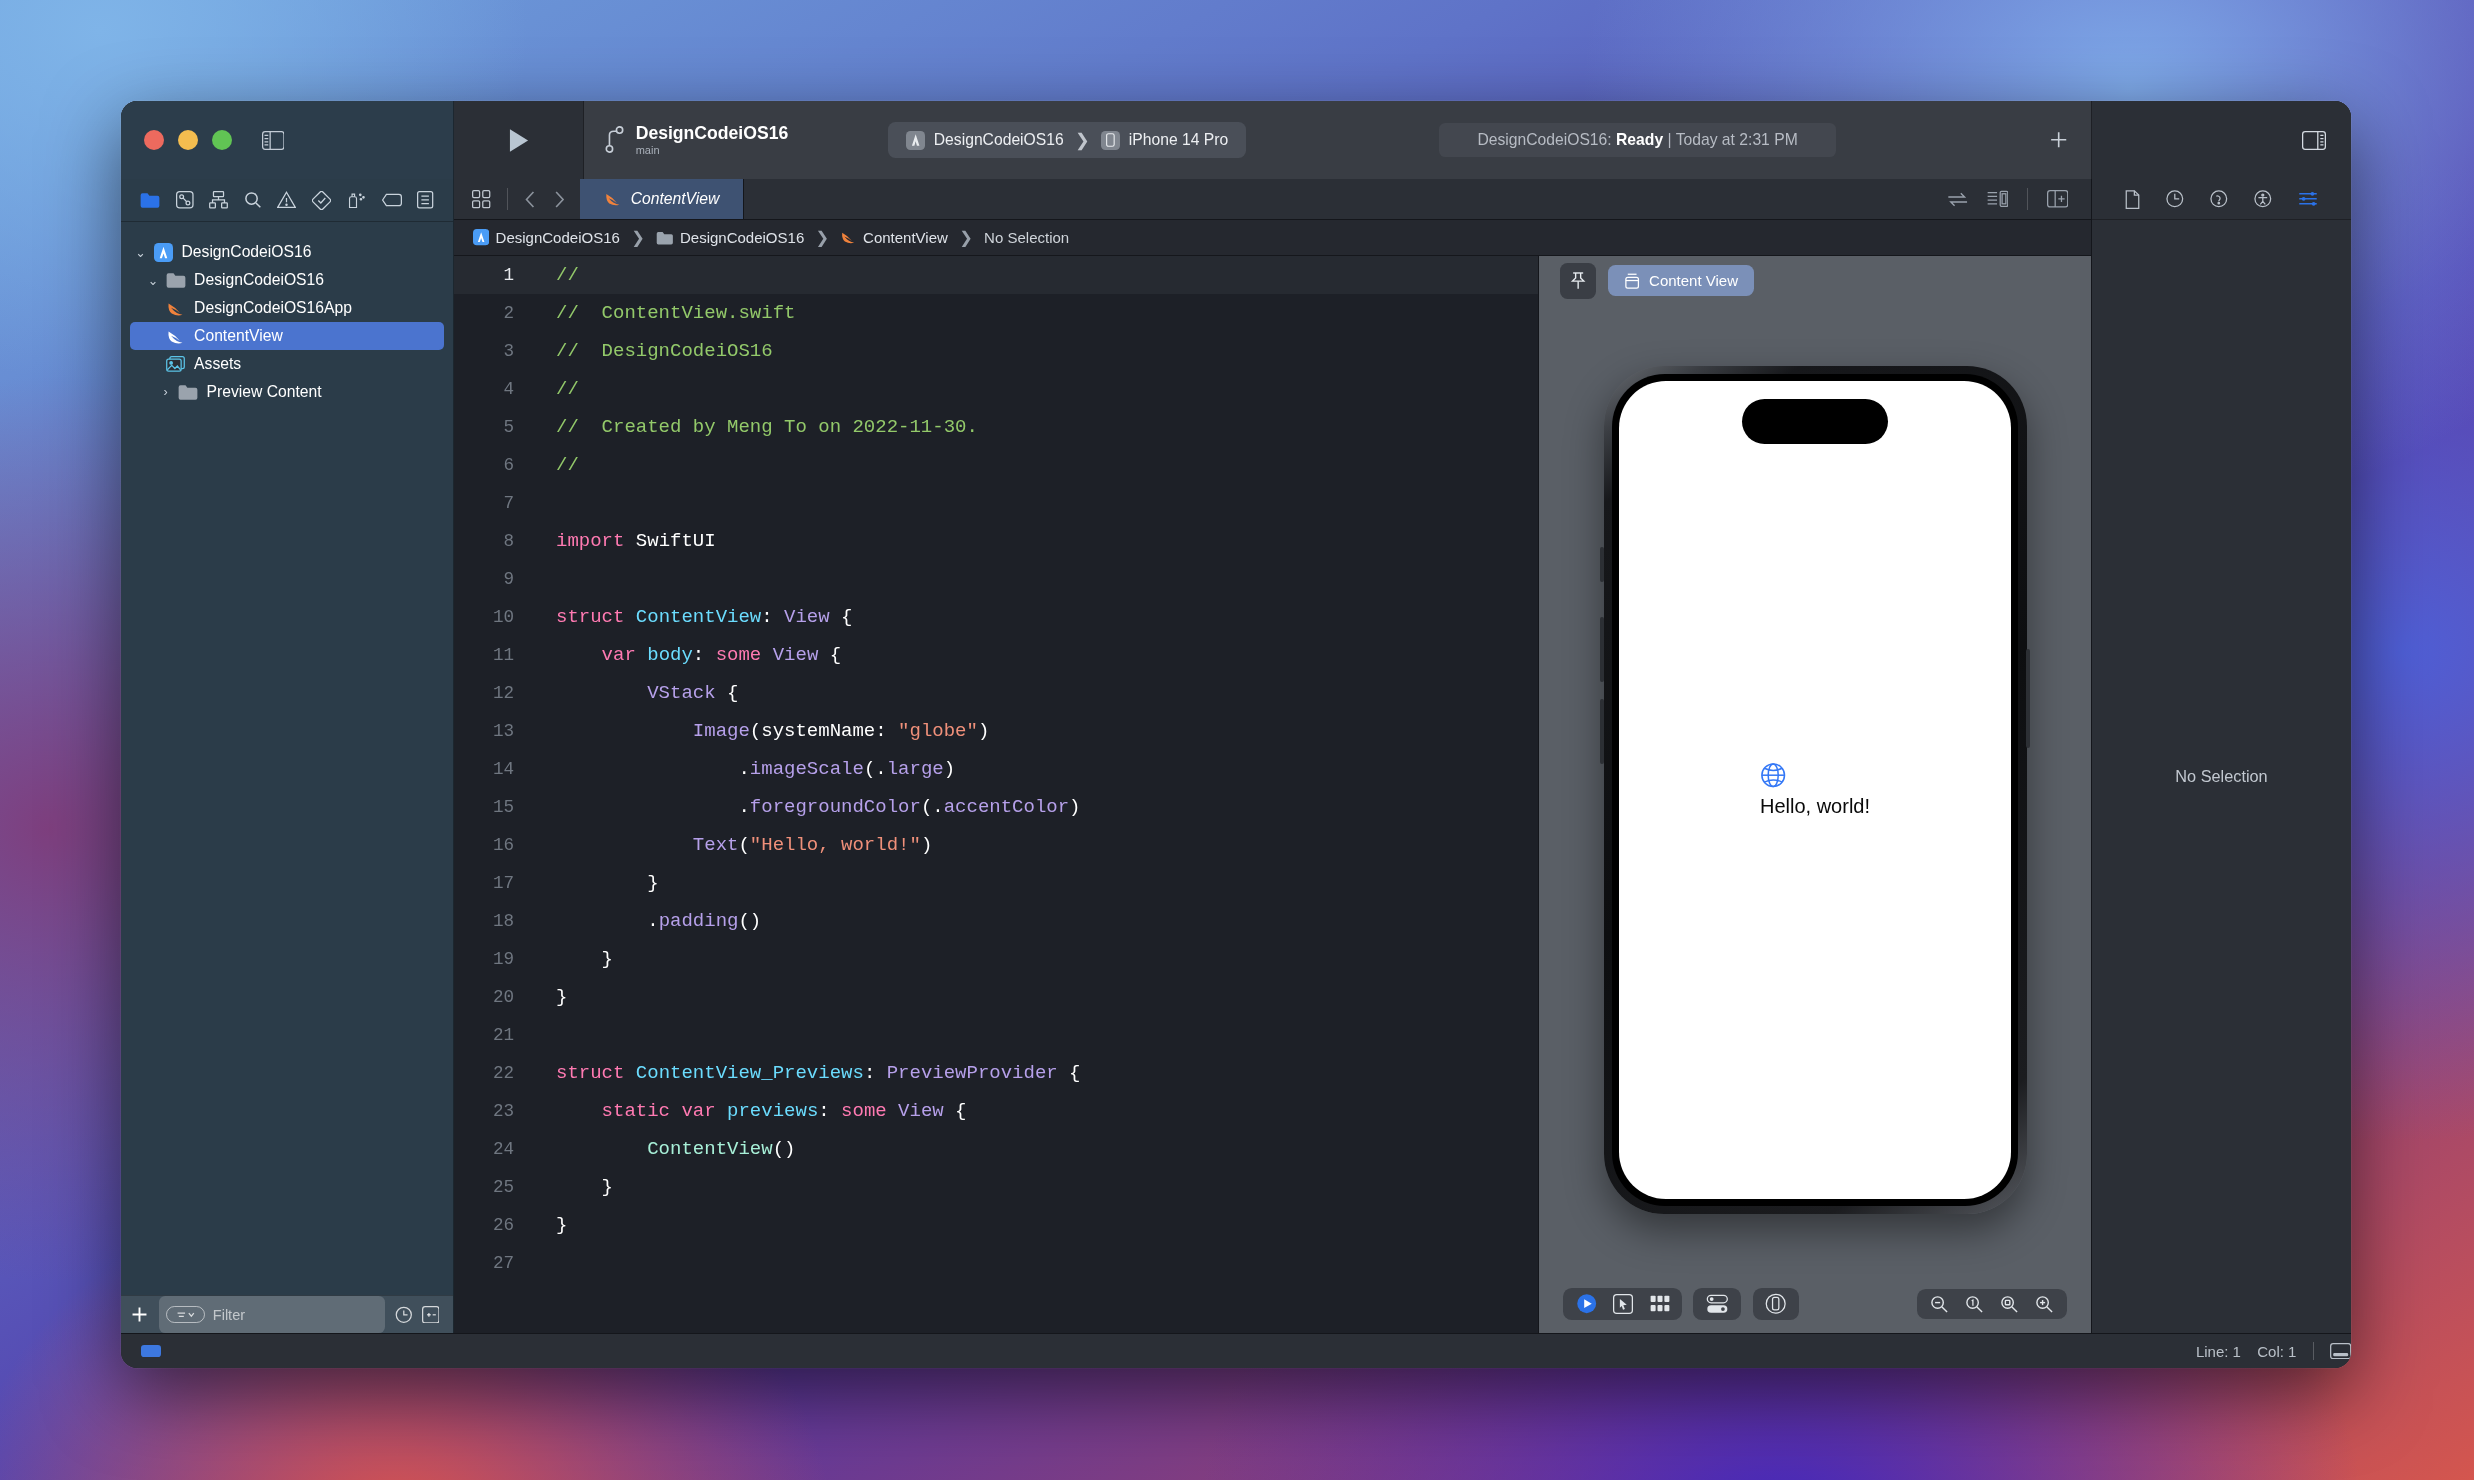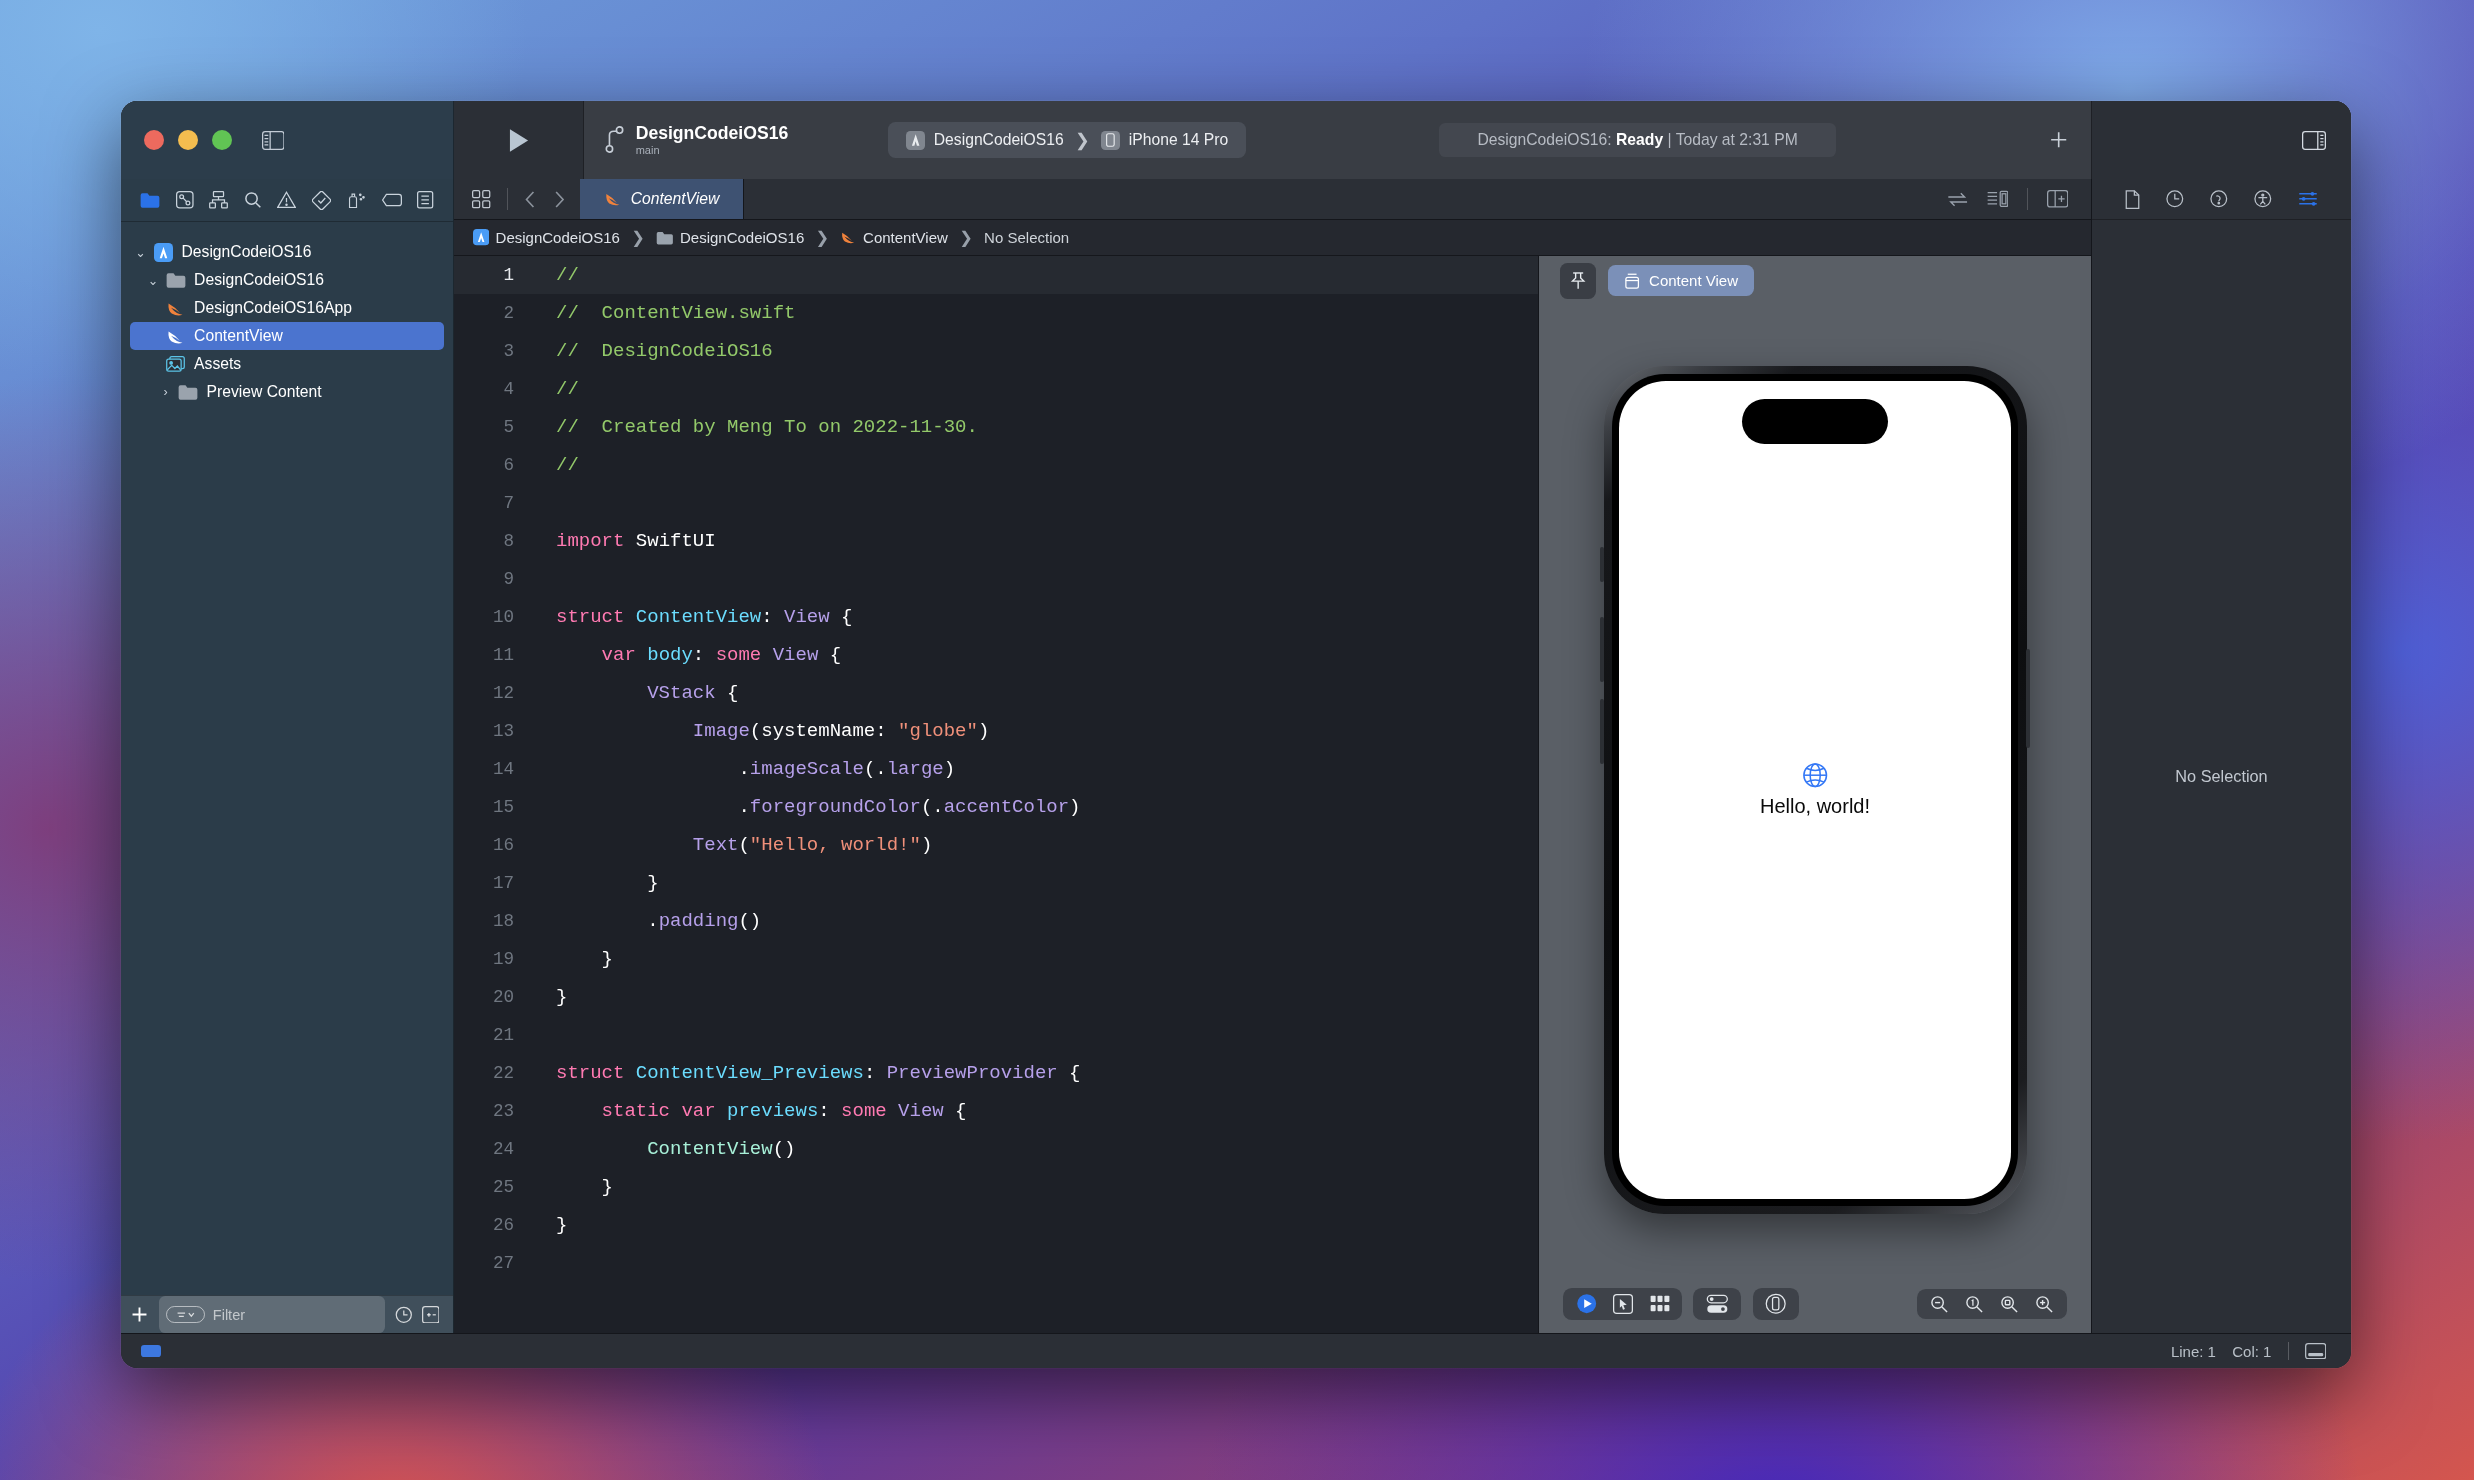--- a/index.html
+++ b/index.html
@@ -236,21 +236,21 @@
   }
   .screen {
     width: 100%; height: 100%; border-radius: 47px;
     background: #fff; position: relative; overflow: hidden;
     display: flex; align-items: center; justify-content: center;
   }
   .island {
     position: absolute; top: 17.6px; left: 50%; transform: translateX(-50%);
     width: 146px; height: 45px; border-radius: 25px; background: #000;
   }
-  .hello-stack { display: flex; flex-direction: column; align-items: center; gap: 7.5px; }
+  .hello-stack { display: flex; flex-direction: column; gap: 7.5px; }
   .hello-text { font-size: 20px; color: #0a0a0a; font-family: "Liberation Sans", sans-serif; }
   .sidebtn {
     position: absolute; background: #2c2f34; border-radius: 1.9px;
   }
   .sb-mute { left: -3.1px; top: 181px; width: 3.8px; height: 35px; }
   .sb-vup  { left: -3.1px; top: 251px; width: 3.8px; height: 65px; }
   .sb-vdn  { left: -3.1px; top: 333px; width: 3.8px; height: 65px; }
   .sb-pwr  { right: -3.1px; top: 283px; width: 3.8px; height: 99px; }
 
   .canvas-bottom {
@@ -282,21 +282,21 @@
 
   
   .statusbar {
     height: 35px; flex: 0 0 35px; display: flex; align-items: center;
     background: #2b2f36; border-top: 0.6px solid #14161b;
   }
   .sb-left { width: 333px; flex: 0 0 333px; display: flex; align-items: center; padding-left: 20px; }
   .blue-tab { width: 20px; height: 12.6px; border-radius: 3.1px; background: #3d78e0; }
   .sb-mid { flex: 1; }
   .sb-right {
-    display: flex; align-items: center; gap: 16.3px; padding-right: 25px;
+    display: flex; align-items: center; gap: 16.3px; 
     color: #b9c0c8; font-size: 15px;
   }
   .sb-vsep { width: 0.6px; height: 17.6px; background: rgba(255,255,255,.22); }
 </style>
 </head>
 <body>
 
 <div id="window">
 
   <div class="toolbar">

